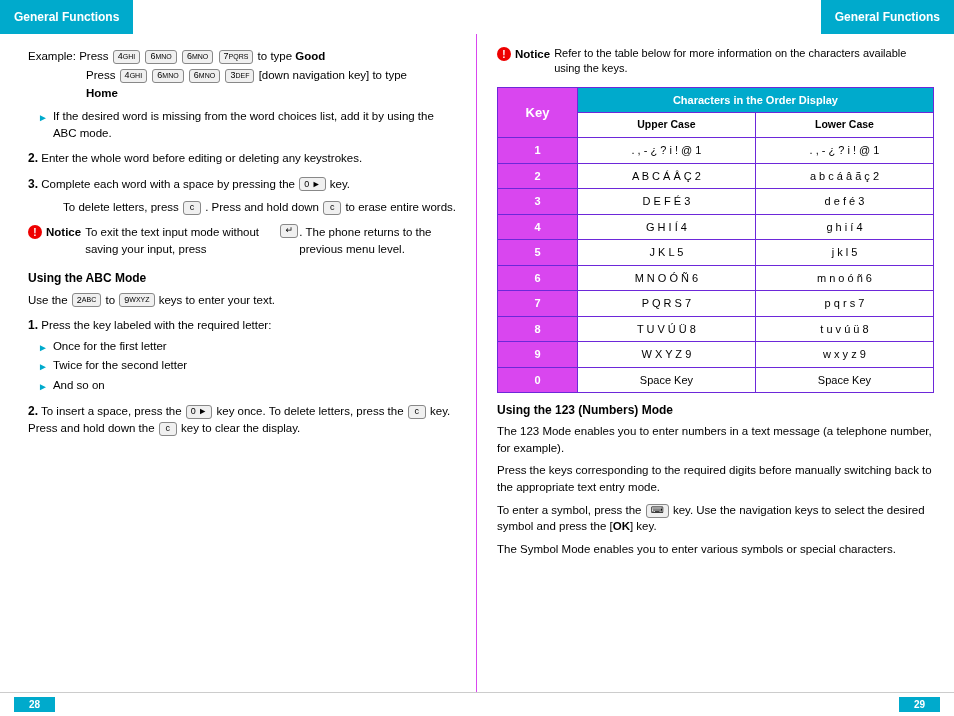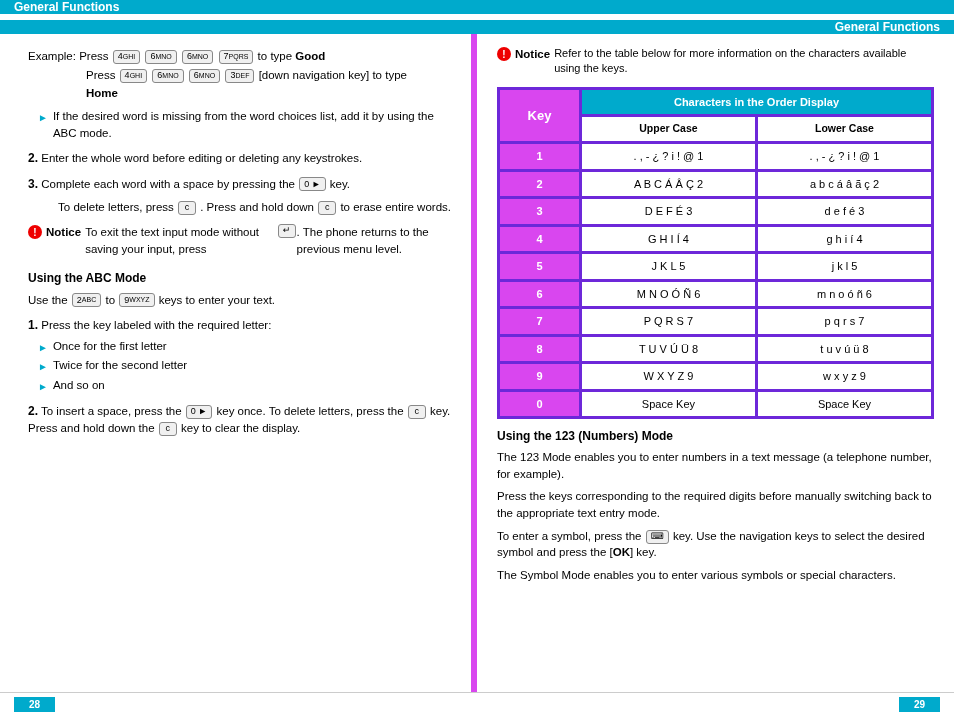--- a/index.html
+++ b/index.html
@@ -10,21 +10,20 @@
       width: 954px;
       height: 716px;
       overflow: hidden;
       display: flex;
       flex-direction: column;
     }
     .header {
       display: flex;
       background: #fff;
       height: 34px;
-      flex-direction: column;
     }
     .header-tab {
       background: #00aacc;
       color: #fff;
       font-weight: bold;
       font-size: 12px;
       padding: 0 14px;
       display: flex;
       align-items: center;
       min-width: 130px;
@@ -33,21 +32,21 @@
       justify-content: flex-end;
     }
     .content-area {
       display: flex;
       flex: 1;
       overflow: hidden;
     }
     .left-panel {
       width: 477px;
       padding: 14px 20px 10px 28px;
-      border-right: 6px solid #d946ef;
+      border-right: 1px solid #d946ef;
       font-size: 11.5px;
       line-height: 1.5;
     }
     .right-panel {
       flex: 1;
       padding: 12px 20px 10px 20px;
       font-size: 11.5px;
       line-height: 1.5;
     }
     .footer {
@@ -134,21 +133,21 @@
       margin-right: 4px;
     }
     
     .char-table {
       width: 100%;
       border-collapse: collapse;
       margin-top: 8px;
       font-size: 11px;
     }
     .char-table th, .char-table td {
-      border: 3px solid #6d28d9;
+      border: 1px solid #6d28d9;
       padding: 4px 8px;
       text-align: center;
     }
     .table-header-main {
       background: #00aacc;
       color: #fff;
       font-weight: bold;
     }
     .table-header-sub {
       background: #fff;

